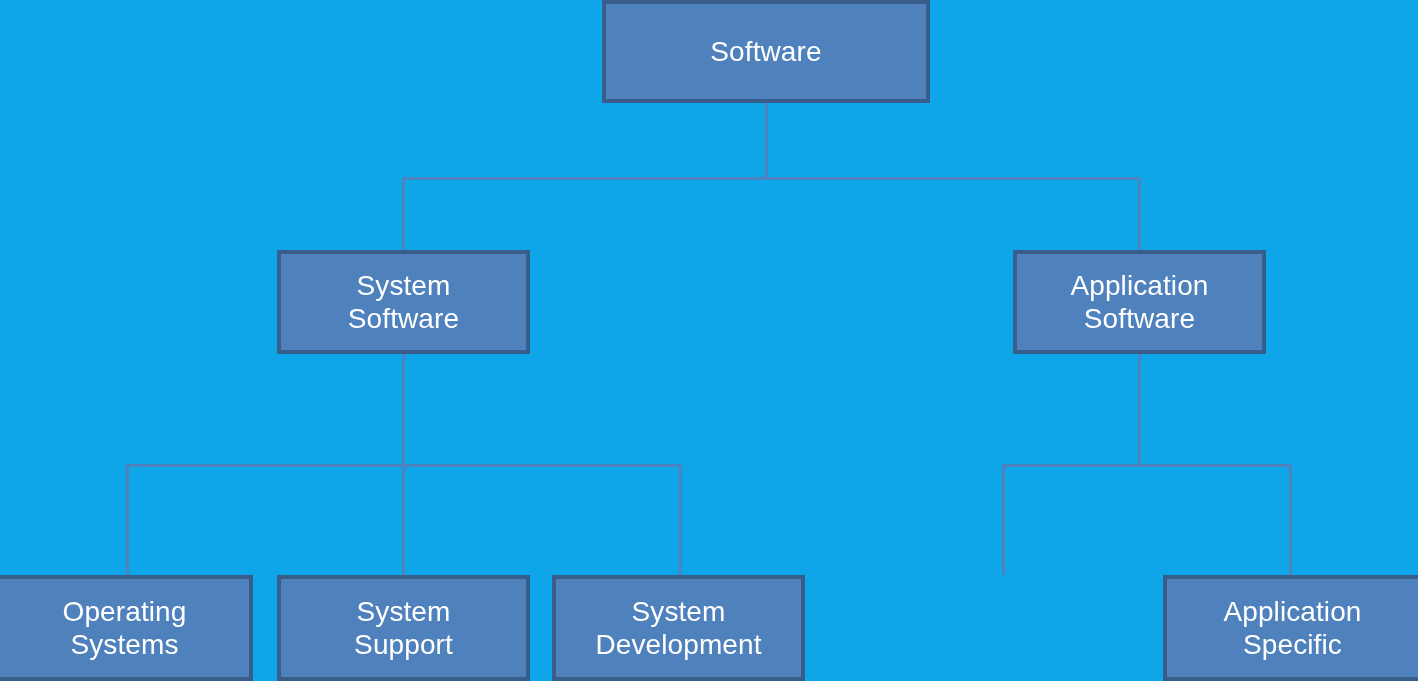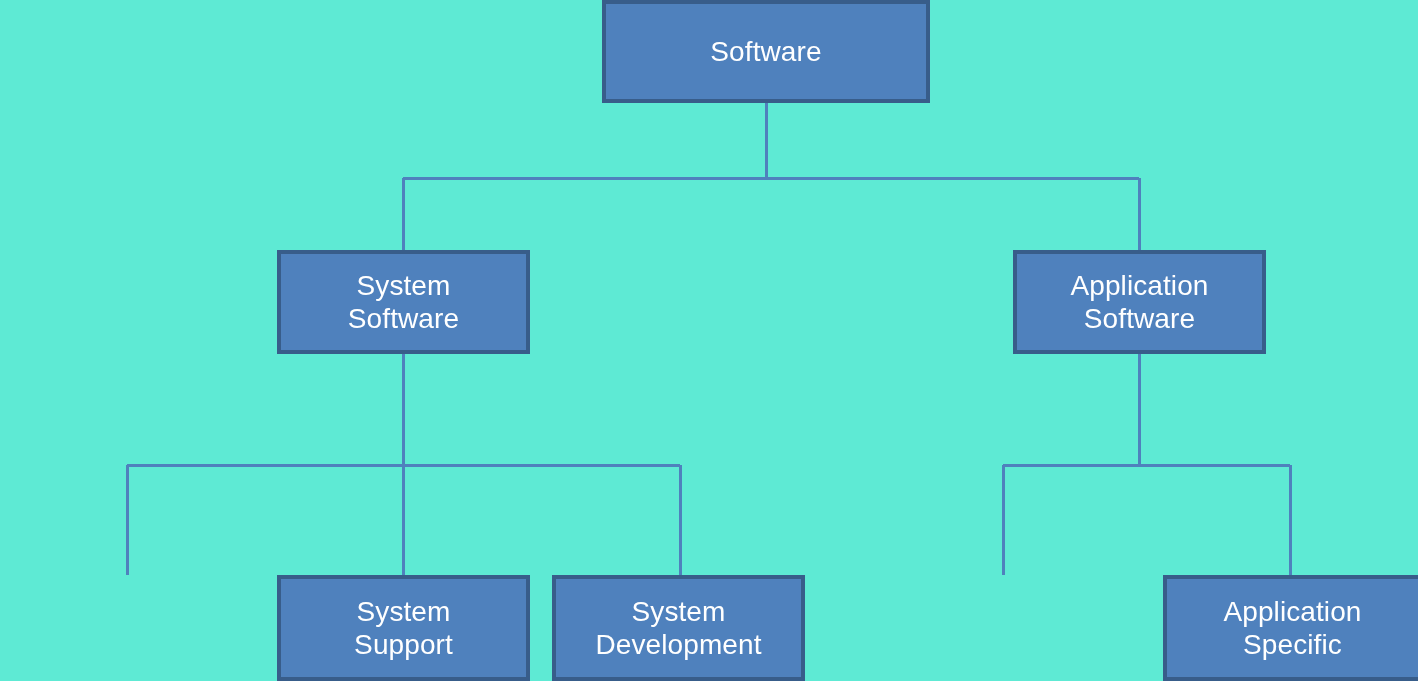--- a/index.html
+++ b/index.html
@@ -11,21 +11,21 @@
     width: 1418px;
     height: 681px;
     background: #808080;
     font-family: "Liberation Sans", sans-serif;
     overflow: hidden;
   }
   #diagram {
     position: relative;
     width: 1418px;
     height: 681px;
-    background: #5eead4;
+    background: #0ea5e9;
   }
   #connectors {
     position: absolute;
     left: 0;
     top: 0;
     width: 1418px;
     height: 681px;
   }
   .node {
     position: absolute;
@@ -80,20 +80,22 @@
   </svg>
 
   <div class="node node-root">Software</div>
 
   <div class="node node-l1-left">System
 Software</div>
 
   <div class="node node-l1-right">Application
 Software</div>
 
+  <div class="node node-l2-a">Operating
+Systems</div>
 
   <div class="node node-l2-b">System
 Support</div>
 
   <div class="node node-l2-c">System
 Development</div>
 
 
   <div class="node node-l2-e">Application
 Specific</div>

